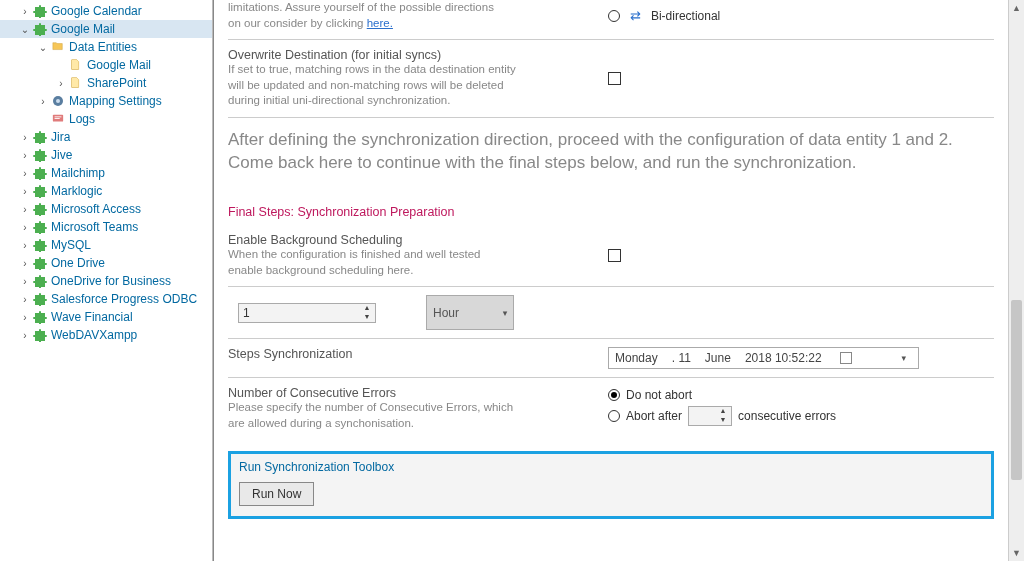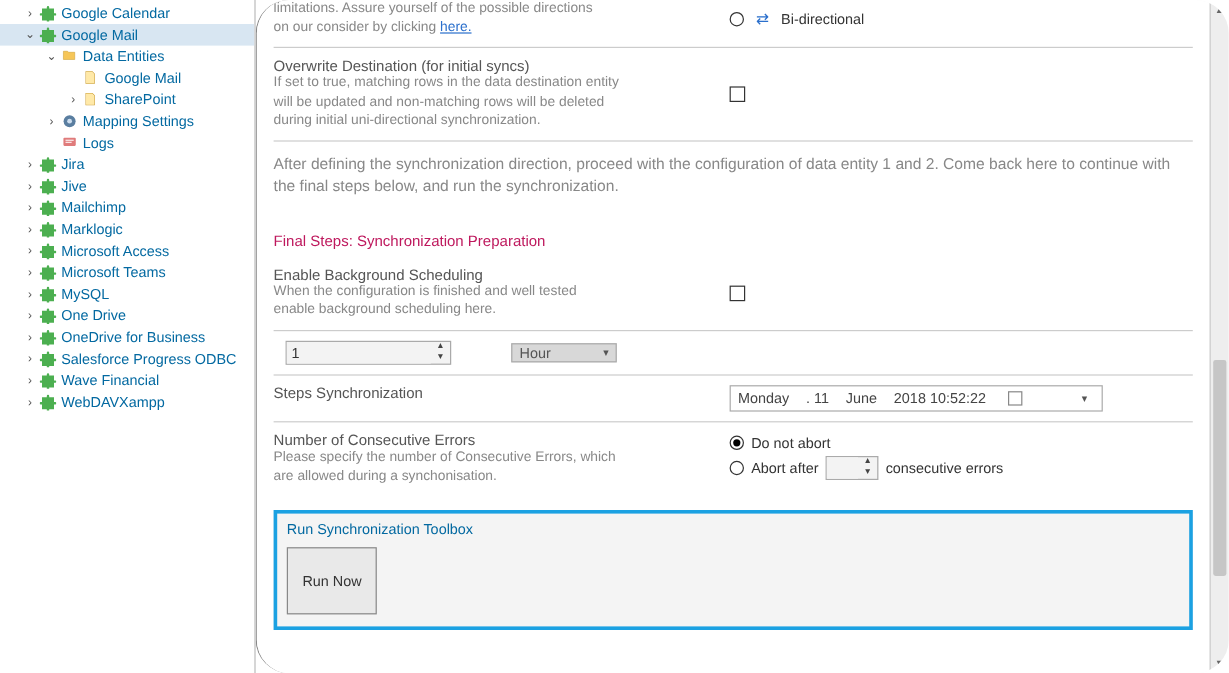--- a/index.html
+++ b/index.html
@@ -47,21 +47,20 @@
   .ind1 { padding-left: 18px; }
   .ind2 { padding-left: 36px; }
   .ind3 { padding-left: 54px; }
 
   .main {
     flex: 1;
     position: relative;
     overflow: hidden;
     border-left: 1px solid #888;
     background: #f9f9f9;
-    border-radius: 28px;
   }
   .scroll-area {
     position: absolute;
     left: 0; top: 0; right: 16px; bottom: 0;
     overflow: hidden;
     background: #fff;
   }
   .content {
     padding: 0 14px 10px 14px;
   }
@@ -79,21 +78,21 @@
     display: flex;
     align-items: center;
     padding-left: 10px;
   }
   .title-b { color: #555; font-weight: normal; font-size: 12.5px; }
   .desc { color: #888; font-size: 11.5px; line-height: 1.35; }
   .link { color: #2a6fcc; text-decoration: underline; cursor: pointer; }
   .section-head {
     color: #be185d; font-size: 12.5px; padding: 24px 0 6px 0;
   }
-  .parablock { color: #888; font-size: 13px; padding: 10px 0 6px 0; line-height: 1.4; }
+  .parablock { color: #888; font-size: 17px; padding: 10px 0 6px 0; line-height: 1.4; }
 
   .checkbox {
     width: 13px; height: 13px; border: 1px solid #333; background: #fff;
   }
   .radio {
     width: 12px; height: 12px; border-radius: 50%; border: 1px solid #333;
     display: inline-flex; align-items: center; justify-content: center;
     background:#fff;
   }
   .radio.selected::after {
@@ -104,42 +103,42 @@
     display: inline-flex; border: 1px solid #aaa; height: 20px;
     background: #f3f3f3;
   }
   .spinner .val { width: 120px; padding: 2px 4px; text-align: left; color:#333; background:#f3f3f3; border:none;}
   .spinner .btns { width: 16px; display:flex; flex-direction:column;}
   .spinner .btn { flex:1; font-size:7px; text-align:center; color:#444; cursor:pointer;}
   .spinner.small .val { width: 26px; }
 
   .combo {
     display:inline-flex; align-items:center; border:1px solid #aaa;
-    height:16px; background:#d8d8d8; margin-left: 50px;
+    height:35px; background:#d8d8d8; margin-left: 50px;
   }
   .combo .val{ width: 70px; padding:0 6px; color:#555;}
   .combo .caret{ width:16px; text-align:center; color:#555; font-size:9px;}
 
   .datetime {
     display:inline-flex; align-items:center; border:1px solid #aaa;
     height:22px; background:#fff; padding:0 6px; gap: 14px; color:#444;
   }
   .datetime .caret{ width:16px; text-align:center; color:#555; font-size:9px; margin-left:30px;}
   .calicon { width:12px; height:12px; border:1px solid #888; display:inline-block; margin-left:4px;}
 
   .highlight-box {
     border: 3px solid #1ba1e2;
     margin: 12px 0 0 0;
     padding: 6px 8px 10px 8px;
     background: #f4f4f4;
   }
   .highlight-box .hb-title { color: #0369a1; font-size: 12px; margin-bottom: 8px;}
   .run-btn {
     border: 1px solid #888; background: #e9e9e9;
-    padding: 20px 12px; font-size: 12px; cursor:pointer;
+    padding: 4px 12px; font-size: 12px; cursor:pointer;
     display:inline-block;
   }
   .vscroll {
     position:absolute; right:0; top:0; width:16px; bottom:0;
     background:#eee; border-left:1px solid #ccc;
   }
   .vscroll .thumb{
     position:absolute; left:2px; right:2px; top:300px; height:180px;
     background:#c6c6c6; border-radius:2px;
   }

